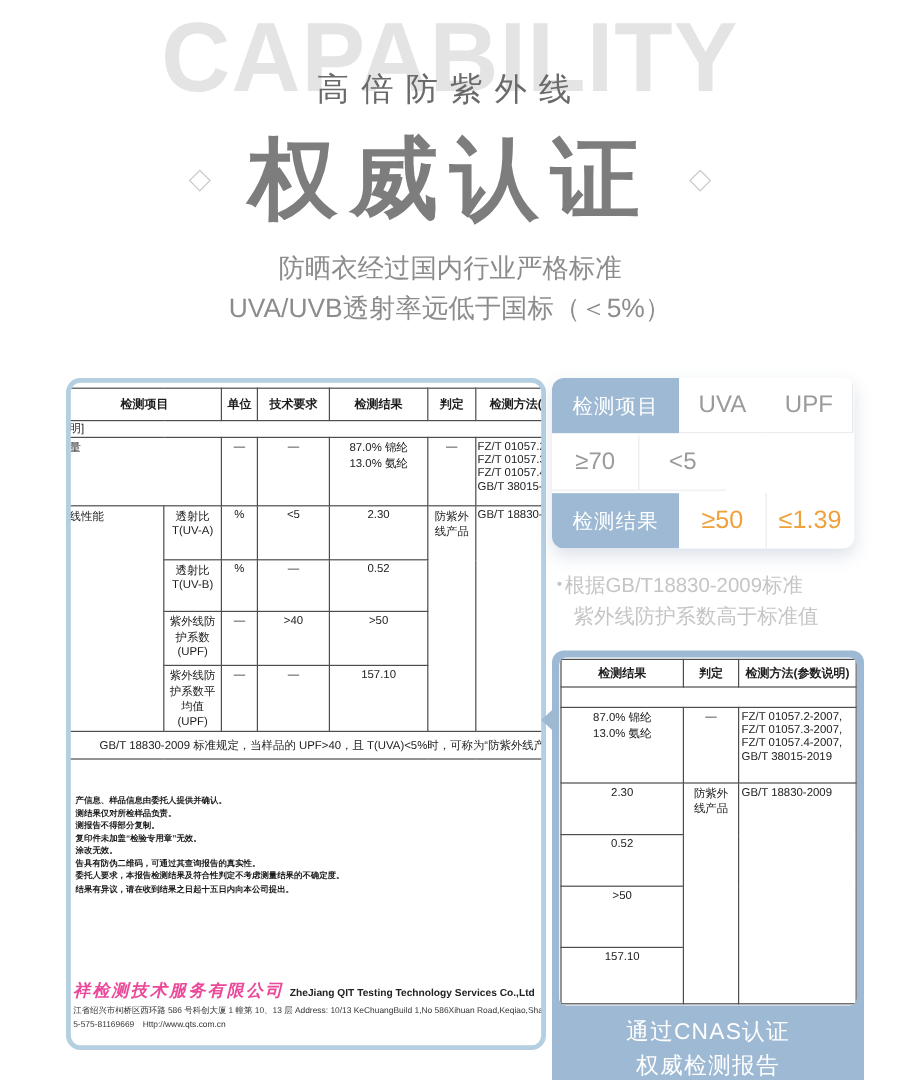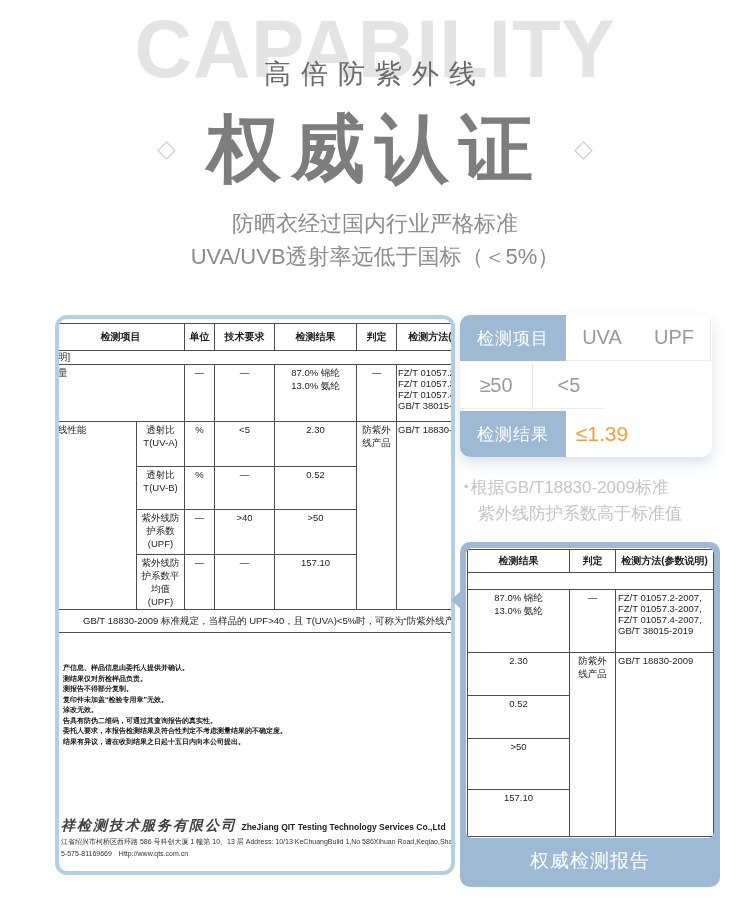--- a/index.html
+++ b/index.html
@@ -36,21 +36,21 @@
   .row-uva td{height:40px;}
   .row-uvb td{height:38px;}
   .row-upf td{height:40px;}
   .row-upfavg td{height:48px;}
   .row-note td{height:18px;padding-left:26px;font-size:9.5px;vertical-align:middle;}
   .end-marker{margin-top:26px;width:392px;text-align:center;font-size:10.5px;
     font-weight:700;color:#111;letter-spacing:1px;}
   .disclaimers{margin-top:30px;font-size:7px;line-height:1.5;color:#1a1a1a;font-weight:600;}
   .company{position:absolute;left:2px;bottom:12px;width:392px;}
   .company-name-cn{font-family:"Liberation Serif","DejaVu Serif",serif;font-weight:700;
-    font-style:italic;font-size:14px;letter-spacing:2px;color:#404040;}
+    font-style:italic;font-size:14px;letter-spacing:2px;color:#ec4899;}
   .company-name-en{font-size:8.5px;color:#222;font-weight:600;}
   .company-line{font-size:7px;color:#333;white-space:nowrap;overflow:hidden;margin-top:2px;}
 
   
   .right-col{position:absolute;left:460px;top:315px;width:270px;}
   .summary-card{width:252px;border-radius:10px;overflow:hidden;background:#fff;
     box-shadow:0 6px 14px rgba(140,160,185,.3);}
   .summary-row{display:flex;height:46px;margin-bottom:2px;}
   .summary-row:last-child{margin-bottom:0;}
   .sum-label{width:106px;background:#9db9d3;color:#fff;font-size:17px;
@@ -203,25 +203,26 @@
 
   <div class="right-col">
 
     <div class="summary-card">
       <div class="summary-row">
         <div class="sum-label">检测项目</div>
         <div class="sum-val">UVA</div>
         <div class="sum-val first">UPF</div>
       </div>
       <div class="summary-row">
-        <div class="sum-val first">≥50</div>
+        <div class="sum-val first">≥70</div>
         <div class="sum-val">&lt;5</div>
       </div>
       <div class="summary-row">
         <div class="sum-label">检测结果</div>
+        <div class="sum-val first orange">≥50</div>
         <div class="sum-val orange">≤1.39</div>
       </div>
     </div>
 
     <div class="summary-note">
       <div><span class="bullet">•</span><span>根据GB/T18830-2009标准</span></div>
       <div class="note-l2">紫外线防护系数高于标准值</div>
     </div>
 
     <div class="callout">
@@ -263,18 +264,19 @@
           <tr class="co-50">
             <td class="rt-c">&gt;50</td>
           </tr>
           <tr class="co-157">
             <td class="rt-c">157.10</td>
           </tr>
         </tbody>
           </table>
       </div>
       <div class="cta">
+        <div>通过CNAS认证</div>
         <div>权威检测报告</div>
       </div>
     </div>
 
   </div>
 </div>
 
 </body></html>

